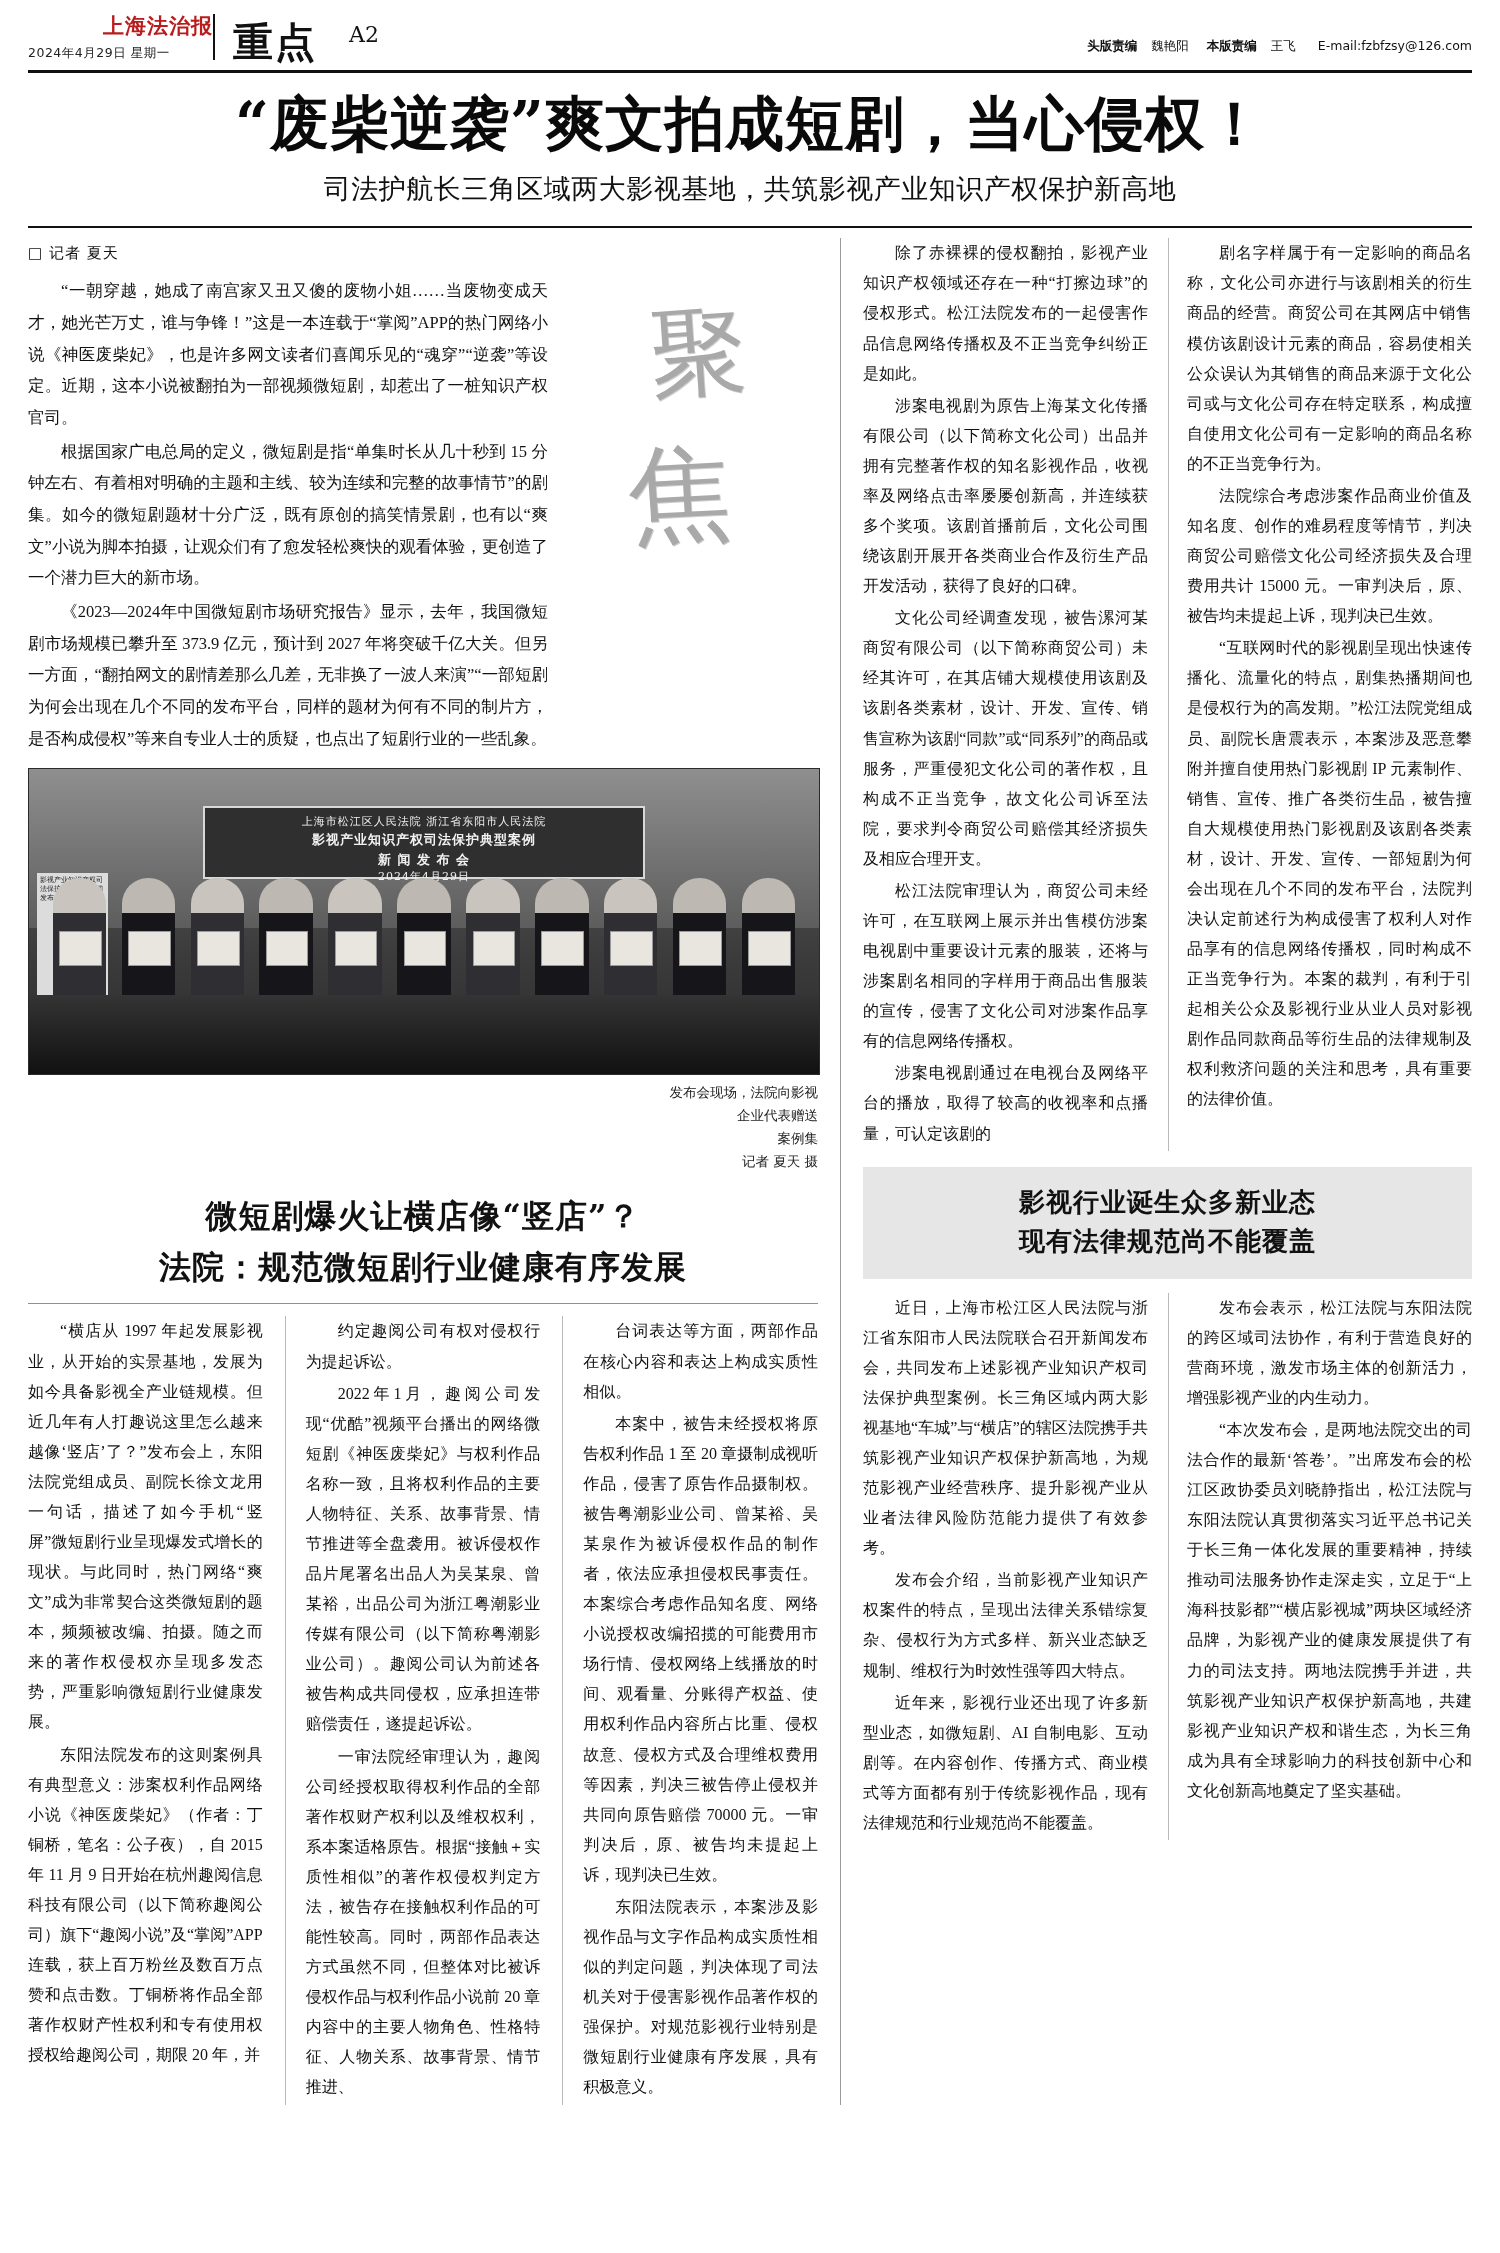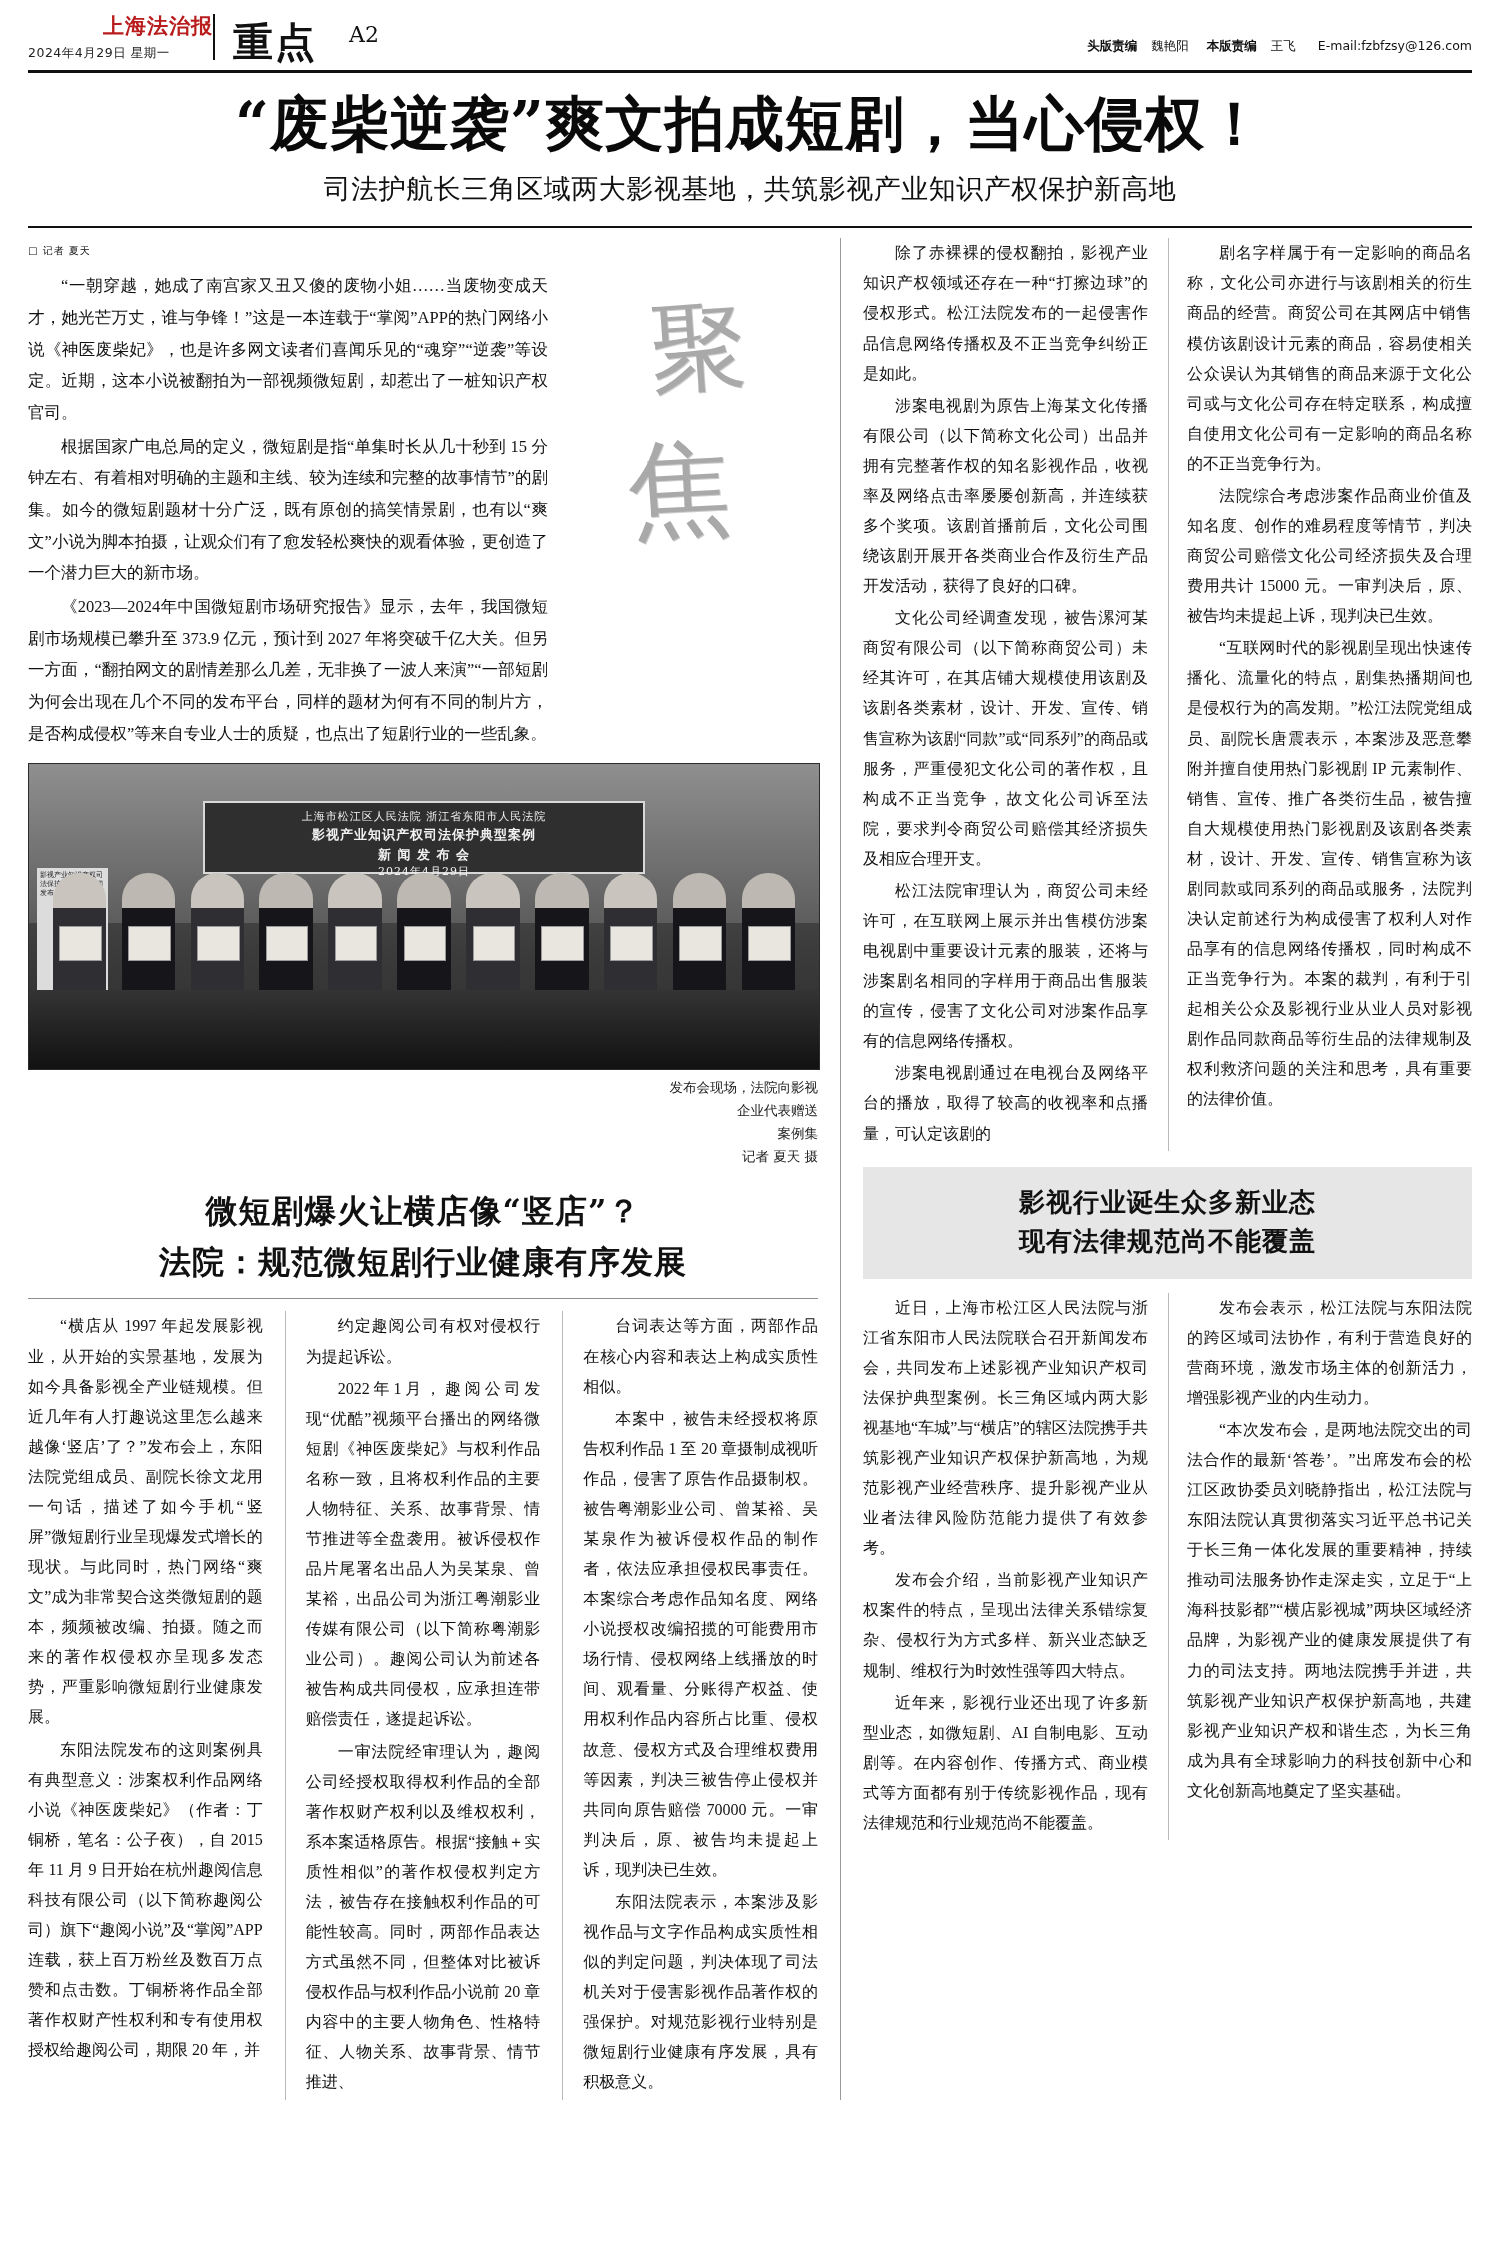--- a/index.html
+++ b/index.html
@@ -105,21 +105,21 @@
   }
   .col-left{width:790px;flex:0 0 790px;}
   .col-right{
     width:auto;flex:1 1 auto;
     border-left:1px solid #9a9a9a;
     padding-left:22px;
     margin-left:22px;
   }
 
   .byline{
-    font-size:10px;
+    font-size:15px;
     margin:6px 0 12px 0;
     letter-spacing:1px;
   }
 
   .lead-block{position:relative;}
   .bodytext{
     font-family:Liberation Serif, serif;
     font-size:16.5px;
     line-height:1.92;
     text-align:justify;
@@ -360,21 +360,21 @@
         <div class="c bodytext small-body">
           <p>除了赤裸裸的侵权翻拍，影视产业知识产权领域还存在一种“打擦边球”的侵权形式。松江法院发布的一起侵害作品信息网络传播权及不正当竞争纠纷正是如此。</p>
           <p>涉案电视剧为原告上海某文化传播有限公司（以下简称文化公司）出品并拥有完整著作权的知名影视作品，收视率及网络点击率屡屡创新高，并连续获多个奖项。该剧首播前后，文化公司围绕该剧开展开各类商业合作及衍生产品开发活动，获得了良好的口碑。</p>
           <p>文化公司经调查发现，被告漯河某商贸有限公司（以下简称商贸公司）未经其许可，在其店铺大规模使用该剧及该剧各类素材，设计、开发、宣传、销售宣称为该剧“同款”或“同系列”的商品或服务，严重侵犯文化公司的著作权，且构成不正当竞争，故文化公司诉至法院，要求判令商贸公司赔偿其经济损失及相应合理开支。</p>
           <p>松江法院审理认为，商贸公司未经许可，在互联网上展示并出售模仿涉案电视剧中重要设计元素的服装，还将与涉案剧名相同的字样用于商品出售服装的宣传，侵害了文化公司对涉案作品享有的信息网络传播权。</p>
           <p>涉案电视剧通过在电视台及网络平台的播放，取得了较高的收视率和点播量，可认定该剧的</p>
         </div>
         <div class="c bodytext small-body">
           <p>剧名字样属于有一定影响的商品名称，文化公司亦进行与该剧相关的衍生商品的经营。商贸公司在其网店中销售模仿该剧设计元素的商品，容易使相关公众误认为其销售的商品来源于文化公司或与文化公司存在特定联系，构成擅自使用文化公司有一定影响的商品名称的不正当竞争行为。</p>
           <p>法院综合考虑涉案作品商业价值及知名度、创作的难易程度等情节，判决商贸公司赔偿文化公司经济损失及合理费用共计 15000 元。一审判决后，原、被告均未提起上诉，现判决已生效。</p>
-          <p>“互联网时代的影视剧呈现出快速传播化、流量化的特点，剧集热播期间也是侵权行为的高发期。”松江法院党组成员、副院长唐震表示，本案涉及恶意攀附并擅自使用热门影视剧 IP 元素制作、销售、宣传、推广各类衍生品，被告擅自大规模使用热门影视剧及该剧各类素材，设计、开发、宣传、销售宣称为该剧同款或同系列的商品或服务，法院判决认定前述行为构成侵害了权利人对作品享有的信息网络传播权，同时构成不正当竞争行为。本案的裁判，有利于引起相关公众及影视行业从业人员对影视剧作品同款商品等衍生品的法律规制及权利救济问题的关注和思考，具有重要的法律价值。</p>
+          <p>“互联网时代的影视剧呈现出快速传播化、流量化的特点，剧集热播期间也是侵权行为的高发期。”松江法院党组成员、副院长唐震表示，本案涉及恶意攀附并擅自使用热门影视剧 IP 元素制作、销售、宣传、推广各类衍生品，被告擅自大规模使用热门影视剧及该剧各类素材，设计、开发、宣传、一部短剧为何会出现在几个不同的发布平台，法院判决认定前述行为构成侵害了权利人对作品享有的信息网络传播权，同时构成不正当竞争行为。本案的裁判，有利于引起相关公众及影视行业从业人员对影视剧作品同款商品等衍生品的法律规制及权利救济问题的关注和思考，具有重要的法律价值。</p>
         </div>
       </div>
 
       <div class="box-head">
         <div class="l1">影视行业诞生众多新业态</div>
         <div class="l2">现有法律规范尚不能覆盖</div>
       </div>
 
       <div class="two-col">
         <div class="c bodytext small-body">

